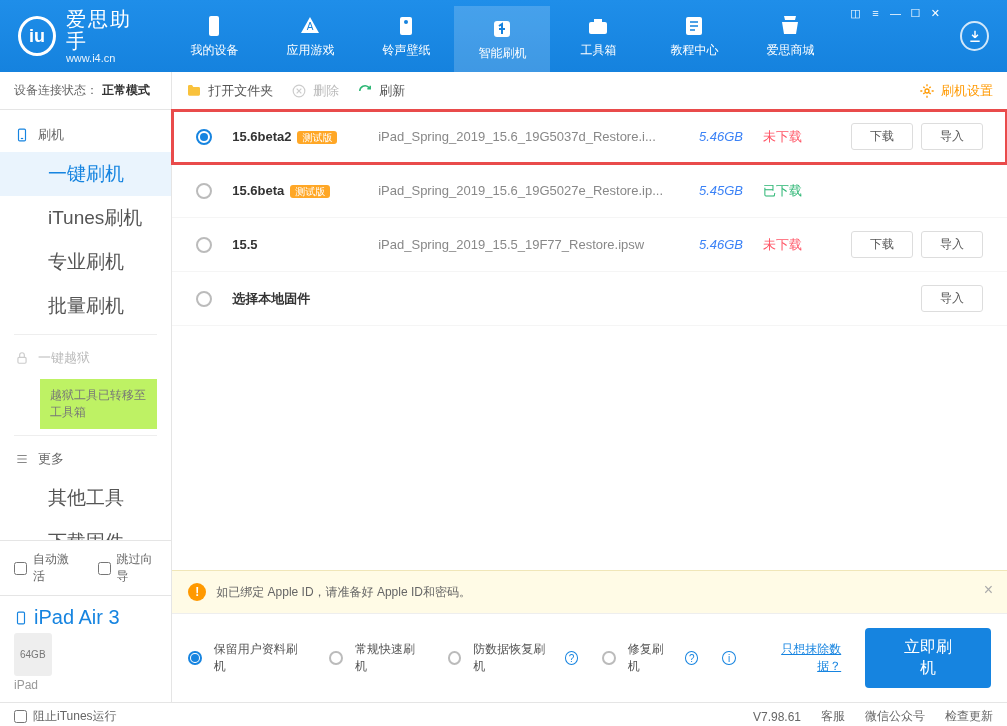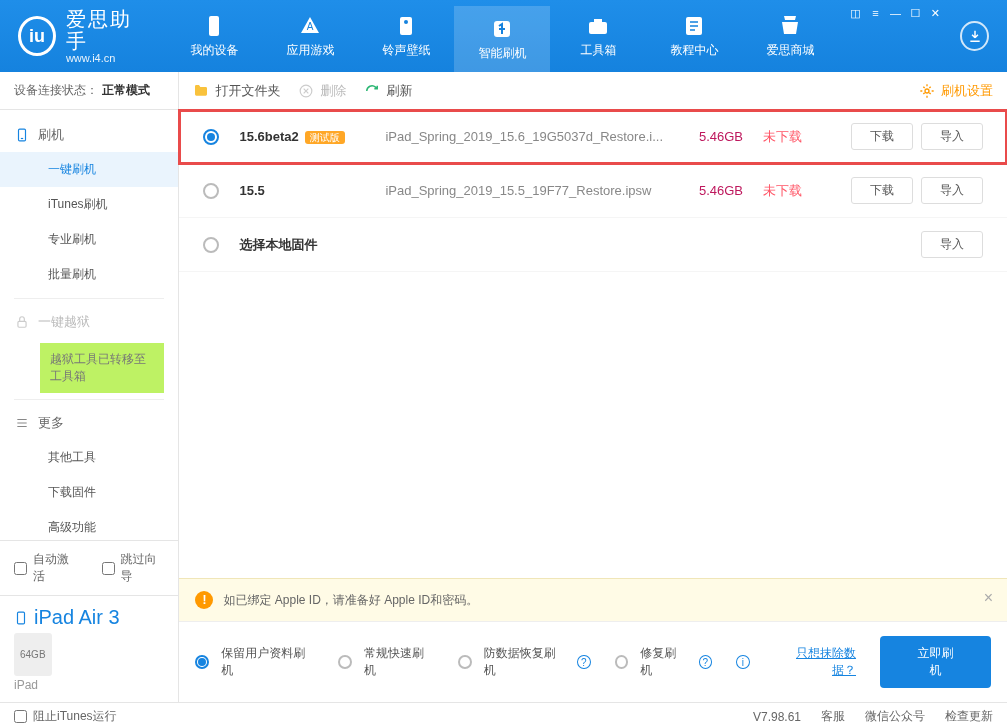--- a/index.html
+++ b/index.html
@@ -22,21 +22,21 @@
 
 .layout { display: flex; height: 630px; }
 .sidebar { width: 197px; border-right: 1px solid #e5e5e5; display: flex; flex-direction: column; }
 .status-row { height: 38px; border-bottom: 1px solid #e5e5e5; display: flex; align-items: center; padding: 0 14px; font-size: 12px; color: #666; }
 .status-row b { color: #333; margin-left: 4px; }
 .tree { flex: 1; overflow: auto; padding: 8px 0; }
 .tree-group { margin-bottom: 4px; }
 .tree-head { display: flex; align-items: center; padding: 8px 14px; color: #666; font-size: 13px; cursor: pointer; gap: 8px; }
 .tree-head .icon { width: 16px; height: 16px; display: flex; align-items: center; justify-content: center; }
 .tree-head.disabled { color: #bbb; }
-.tree-child { padding: 9px 14px 9px 48px; color: #555; cursor: pointer; font-size: 12px; }
+.tree-child { padding: 9px 14px 9px 48px; color: #555; cursor: pointer; font-size: 19px; }
 .tree-child.active { background: #eaf4fd; color: #1684e0; }
 .tree-child.boxed { background: #bef264; margin: 4px 14px 4px 40px; padding: 8px 10px; color: #777; line-height: 1.4; font-size: 12px; }
 .divider { height: 1px; background: #eee; margin: 6px 14px; }
 .sidebar-footer { border-top: 1px solid #e5e5e5; padding: 10px 14px; font-size: 12px; }
 .chk-row { display: flex; align-items: center; gap: 6px; color: #666; }
 .device-box { padding: 10px 14px; border-top: 1px solid #e5e5e5; }
 .device-name { color: #1684e0; font-weight: 500; font-size: 20px; display: flex; align-items: center; gap: 6px; }
 .badge-grey { background: #eee; color: #777; font-size: 10px; padding: 16px 6px; border-radius: 3px; margin-top: 4px; display: inline-block; }
 .device-sub { color: #999; font-size: 12px; margin-top: 2px; }
 
@@ -56,35 +56,35 @@
 .col-status { width: 80px; padding-left: 20px; }
 .col-ops { width: 160px; display: flex; gap: 8px; justify-content: flex-end; }
 
 .table-row { display: flex; align-items: center; height: 54px; padding: 0 24px; border-bottom: 1px solid #f5f5f5; font-size: 13px; }
 .table-row.highlighted { outline: 3px solid #e94b4b; outline-offset: -2px; }
 .radio { width: 16px; height: 16px; border: 2px solid #bbb; border-radius: 50%; display: flex; align-items: center; justify-content: center; cursor: pointer; }
 .radio.checked { border-color: #1684e0; }
 .radio.checked::after { content: ''; width: 8px; height: 8px; background: #1684e0; border-radius: 50%; }
 .beta-tag { background: #ffa726; color: #fff; font-size: 10px; padding: 1px 5px; border-radius: 3px; margin-left: 6px; }
 .file-name { color: #888; white-space: nowrap; overflow: hidden; text-overflow: ellipsis; }
-.size-txt { color: #be185d; }
+.size-txt { color: #3b82f6; font-style: italic; }
 .status-red { color: #f56; }
 .status-green { color: #2bb673; }
 .btn { border: 1px solid #ddd; background: #fff; padding: 4px 18px; border-radius: 3px; color: #555; cursor: pointer; font-size: 12px; }
 
 .notice { margin: 0 0 0 0; padding: 12px 16px; background: #fffbe6; border-top: 1px solid #f0e6b8; display: flex; align-items: center; gap: 10px; color: #666; font-size: 12px; position: relative; }
 .notice .warn-icon { width: 18px; height: 18px; background: #f90; color: #fff; border-radius: 50%; display: flex; align-items: center; justify-content: center; font-weight: bold; }
 .notice .close { position: absolute; right: 14px; top: 10px; color: #aaa; cursor: pointer; font-size: 16px; }
 
 .options-row { padding: 14px 16px; display: flex; align-items: center; gap: 24px; border-top: 1px solid #eee; }
 .opt { display: flex; align-items: center; gap: 12px; font-size: 12px; color: #555; cursor: pointer; }
 .opt .radio { width: 14px; height: 14px; }
 .info-i { width: 14px; height: 14px; border: 1px solid #1684e0; color: #1684e0; border-radius: 50%; display: flex; align-items: center; justify-content: center; font-size: 10px; cursor: pointer; }
 .link-blue { color: #1684e0; text-decoration: underline; cursor: pointer; font-size: 12px; text-align: right; }
-.primary-btn { background: #1684e0; color: #fff; border: none; padding: 9px 32px; border-radius: 4px; font-size: 12px; cursor: pointer; margin-left: auto; }
+.primary-btn { background: #1684e0; color: #fff; border: none; padding: 9px 32px; border-radius: 4px; font-size: 16px; cursor: pointer; margin-left: auto; }
 
 .bottom-bar { height: 28px; border-top: 1px solid #e5e5e5; display: flex; align-items: center; padding: 0 14px; font-size: 12px; color: #666; gap: 20px; }
 .bottom-bar .spacer { flex: 1; }
 .bottom-chk { display: flex; align-items: center; gap: 6px; }
 
 input[type=checkbox] { width: 13px; height: 13px; cursor: pointer; }
 svg { display: block; }
 </style>
 </head>
 <body>
@@ -298,20 +298,33 @@
     <div class="col-radio">
             <div class="radio checked"></div>
           </div>
     <div class="col-ver"><b style="color:#333">15.6beta2</b><span class="beta-tag">测试版</span></div>
     <div class="col-name file-name">iPad_Spring_2019_15.6_19G5037d_Restore.i...</div>
     <div class="col-size size-txt">5.46GB</div>
     <div class="col-status status-red">未下载</div>
     <div class="col-ops">
       <button class="btn">下载</button>
       <button class="btn">导入</button>
+    </div>
+        </div>
+        <div class="table-row">
+    <div class="col-radio">
+            <div class="radio "></div>
+          </div>
+    <div class="col-ver"><b style="color:#333">15.6beta</b><span class="beta-tag">测试版</span></div>
+    <div class="col-name file-name">iPad_Spring_2019_15.6_19G5027e_Restore.ip...</div>
+    <div class="col-size size-txt">5.45GB</div>
+    <div class="col-status status-green">已下载</div>
+    <div class="col-ops">
+      
+      
     </div>
         </div>
         <div class="table-row">
     <div class="col-radio">
             <div class="radio "></div>
           </div>
     <div class="col-ver"><b style="color:#333">15.5</b></div>
     <div class="col-name file-name">iPad_Spring_2019_15.5_19F77_Restore.ipsw</div>
     <div class="col-size size-txt">5.46GB</div>
     <div class="col-status status-red">未下载</div>

